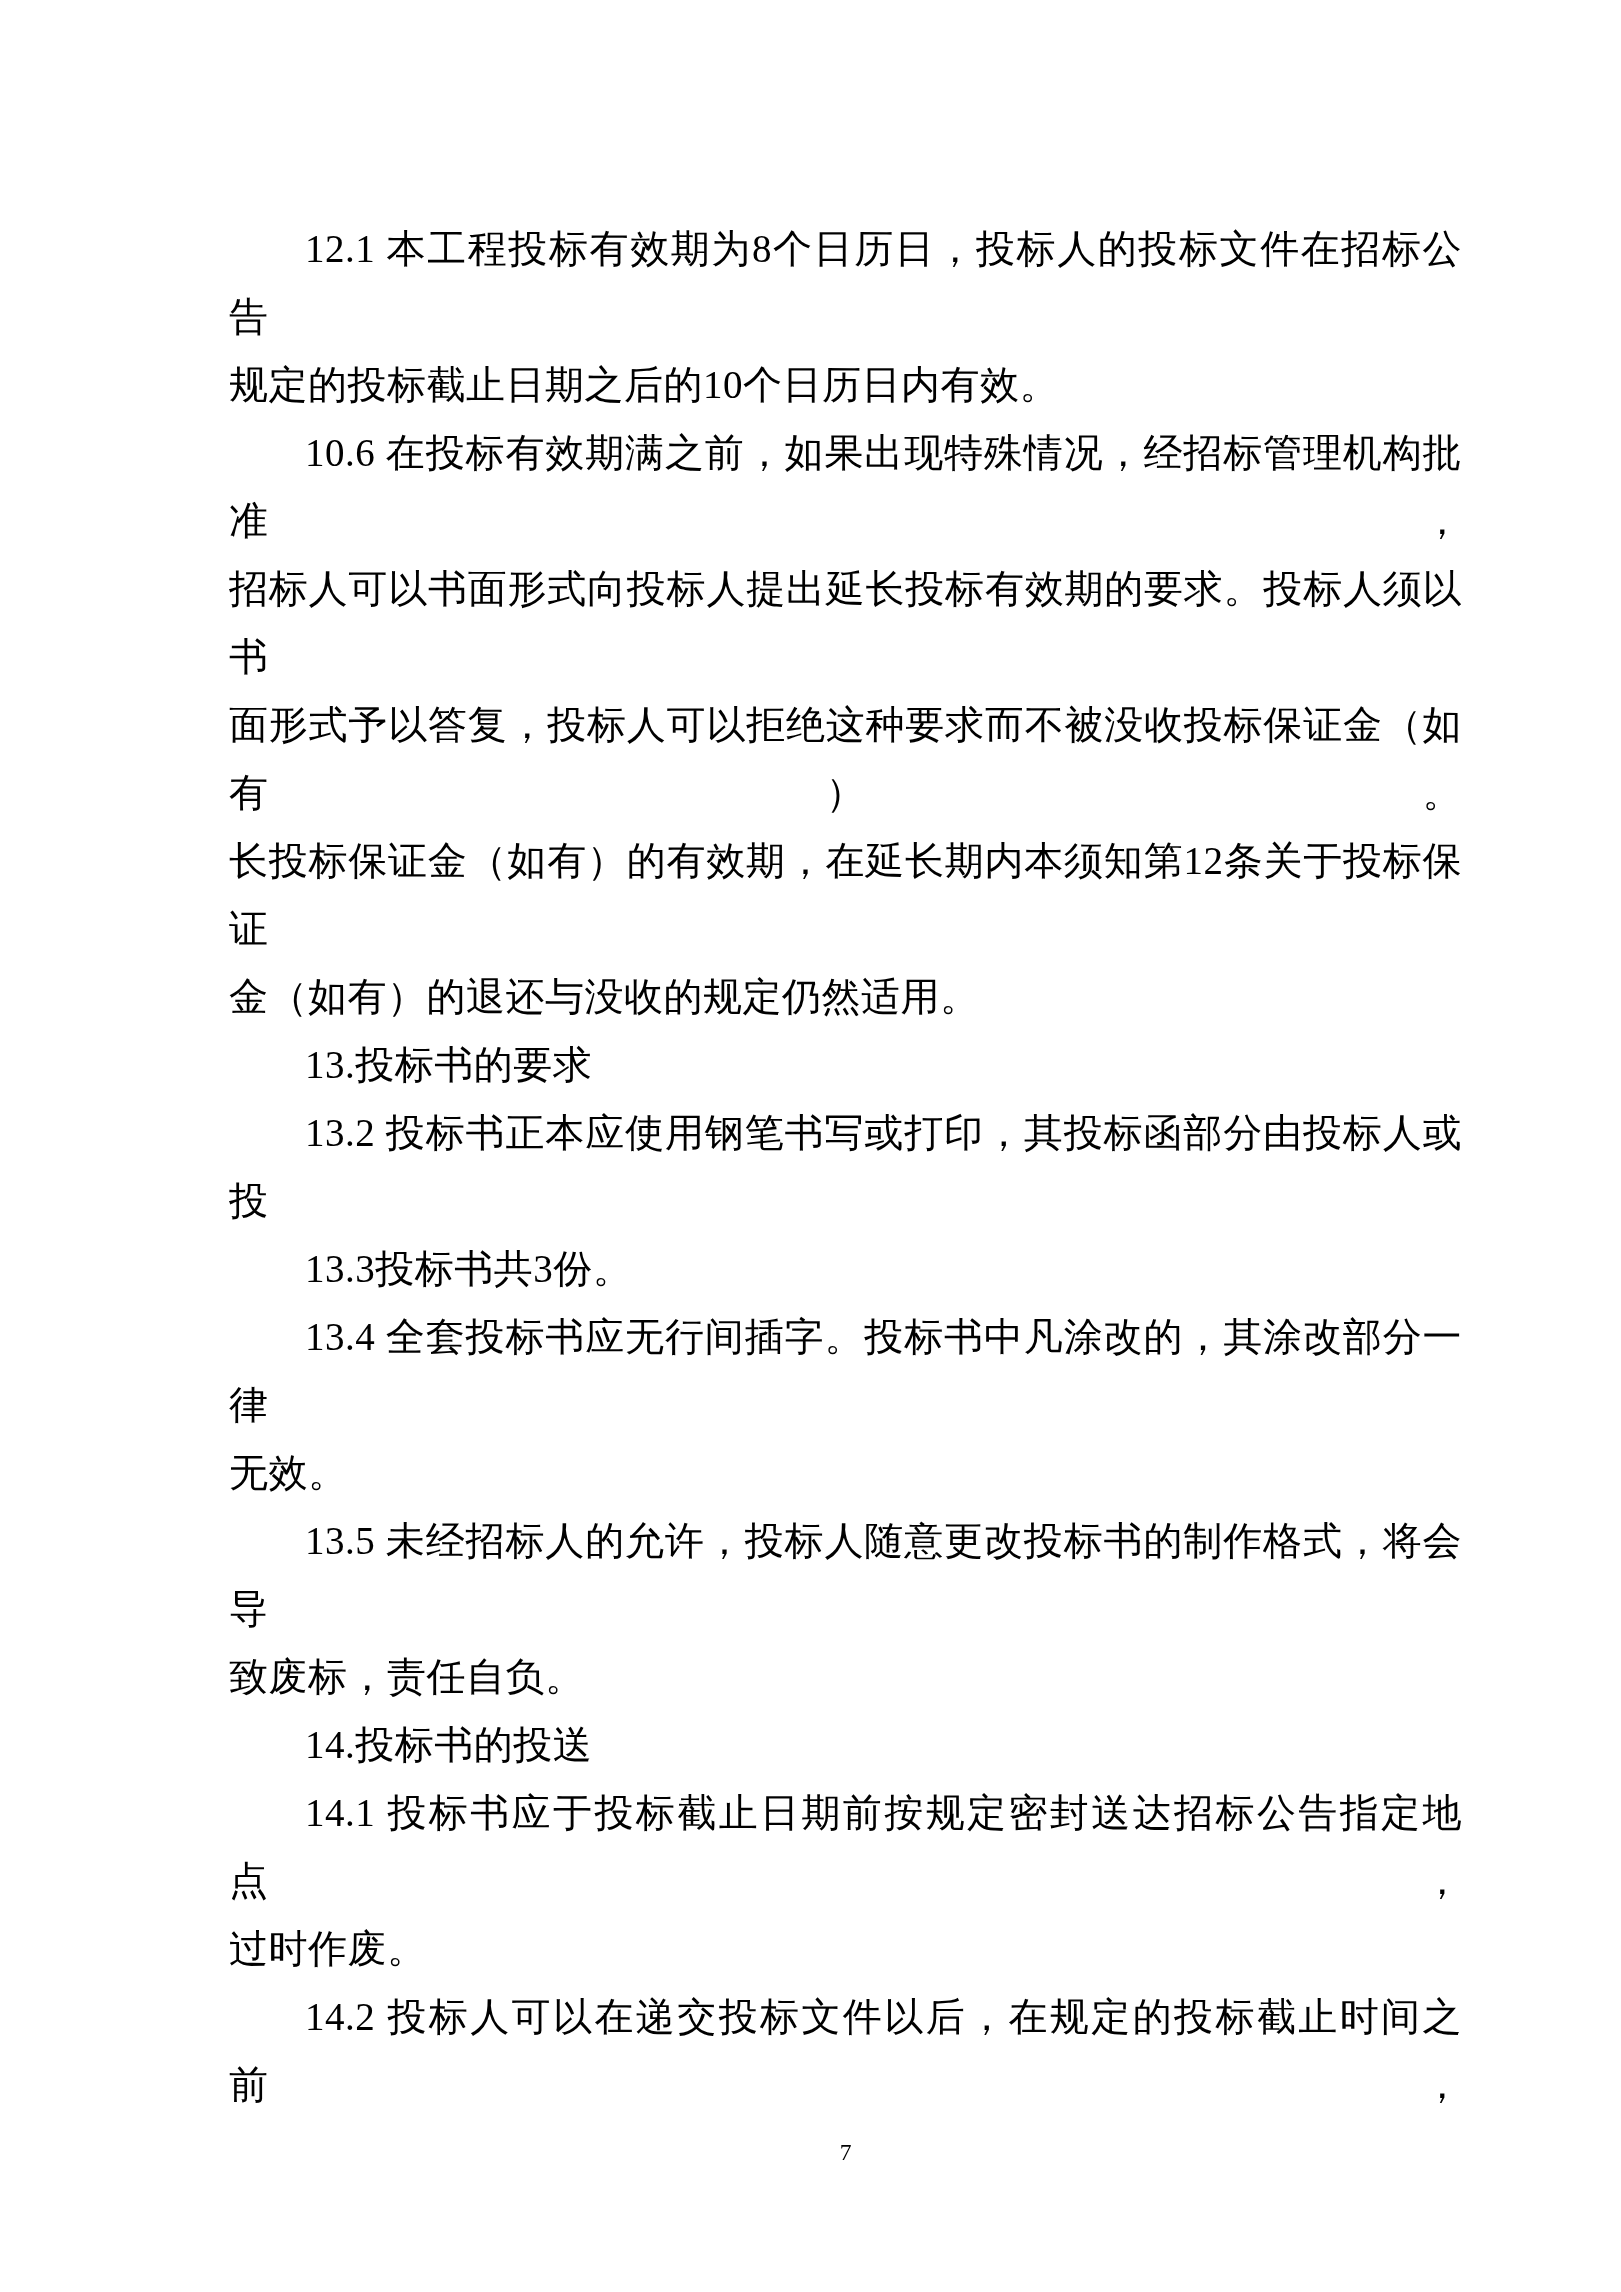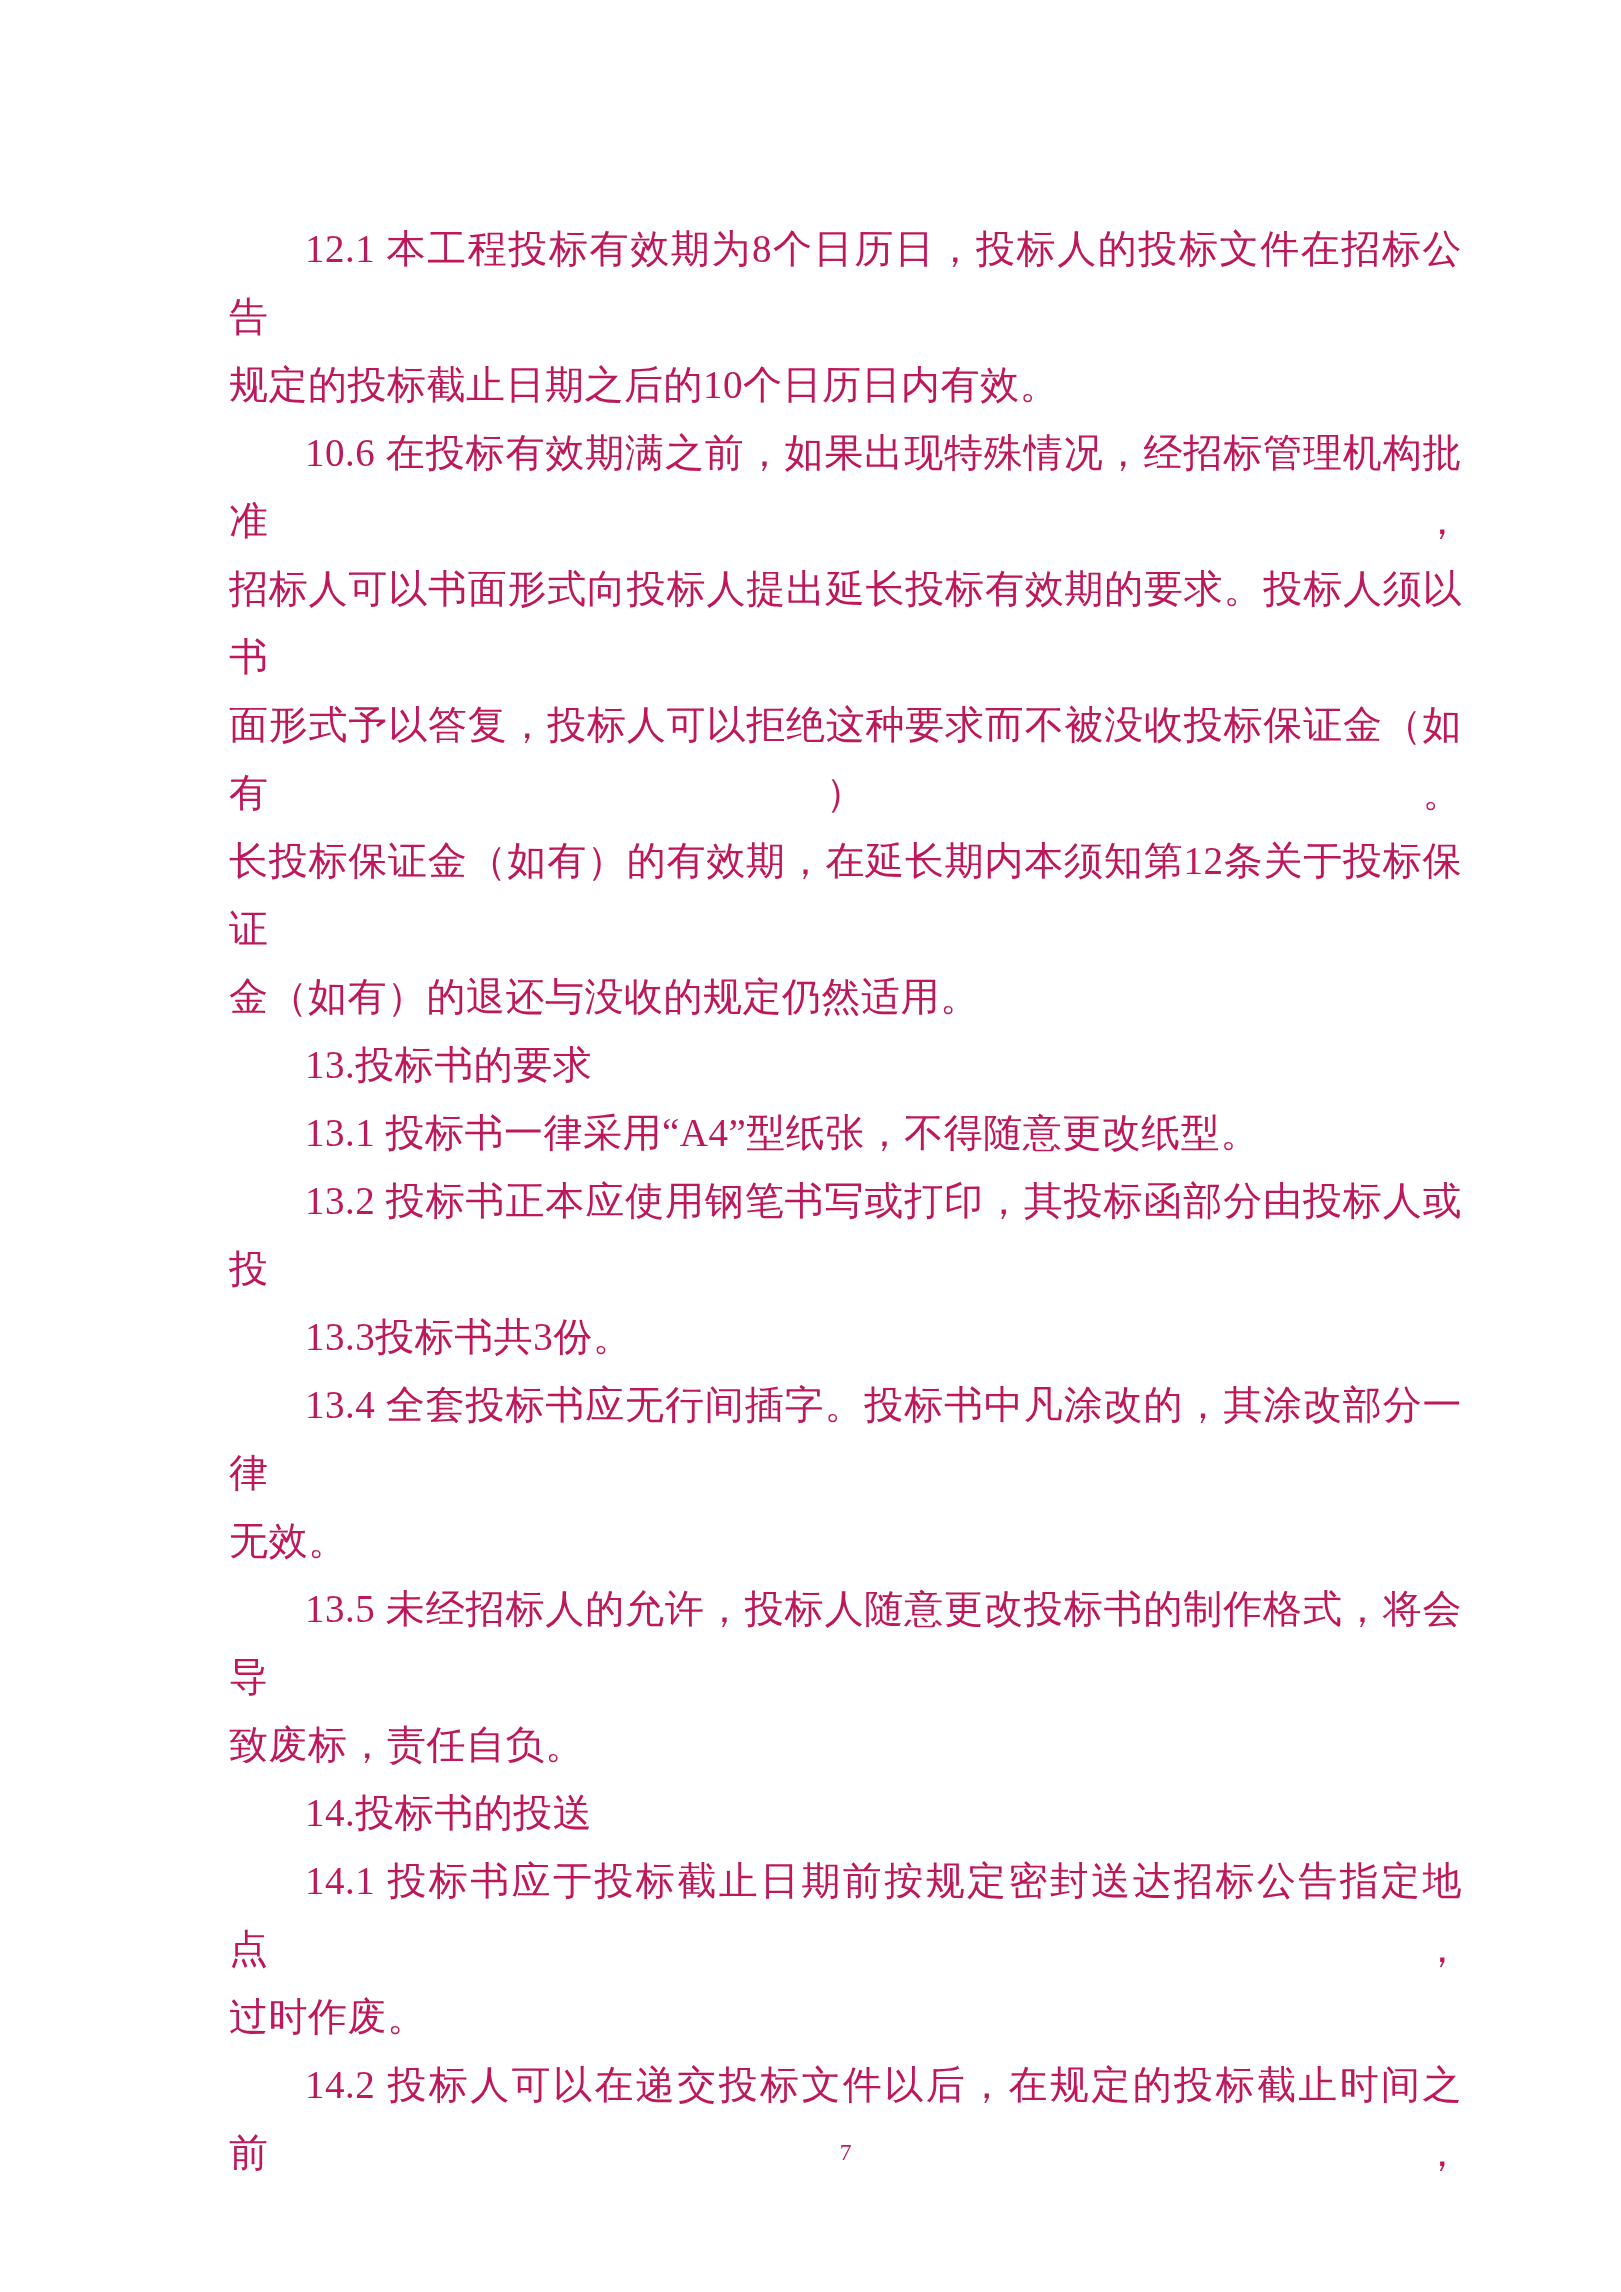--- a/index.html
+++ b/index.html
@@ -7,21 +7,21 @@
     padding: 0;
     background: #ffffff;
   }
   .page {
     position: relative;
     width: 1621px;
     height: 2293px;
     background: #ffffff;
     overflow: hidden;
     font-family: "Liberation Serif", "DejaVu Serif", serif;
-    color: #be185d;
+    color: #000000;
   }
   .content {
     position: absolute;
     left: 229px;
     top: 215px;
     width: 1233px;
     font-size: 39px;
     line-height: 68px;
     letter-spacing: 0.5px;
   }
@@ -67,23 +67,20 @@
         <span class="line first fill">10.6 在投标有效期满之前，如果出现特殊情况，经招标管理机构批准，</span>
         <span class="line fill">招标人可以书面形式向投标人提出延长投标有效期的要求。投标人须以书</span>
         <span class="line fill">面形式予以答复，投标人可以拒绝这种要求而不被没收投标保证金（如有）。</span>
         <span class="line fill">长投标保证金（如有）的有效期，在延长期内本须知第12条关于投标保证</span>
         <span class="line">金（如有）的退还与没收的规定仍然适用。</span>
       </p>
       <p class="para heading">
         <span class="line first">13.投标书的要求</span>
       </p>
       <p class="para body">
-        <span class="line first">13.1 投标书一律采用“A4”型纸张，不得随意更改纸型。</span>
-      </p>
-      <p class="para body">
         <span class="line first fill">13.2 投标书正本应使用钢笔书写或打印，其投标函部分由投标人或投</span>
       </p>
       <p class="para body">
         <span class="line first">13.3投标书共3份。</span>
       </p>
       <p class="para body">
         <span class="line first fill">13.4 全套投标书应无行间插字。投标书中凡涂改的，其涂改部分一律</span>
         <span class="line">无效。</span>
       </p>
       <p class="para body">

